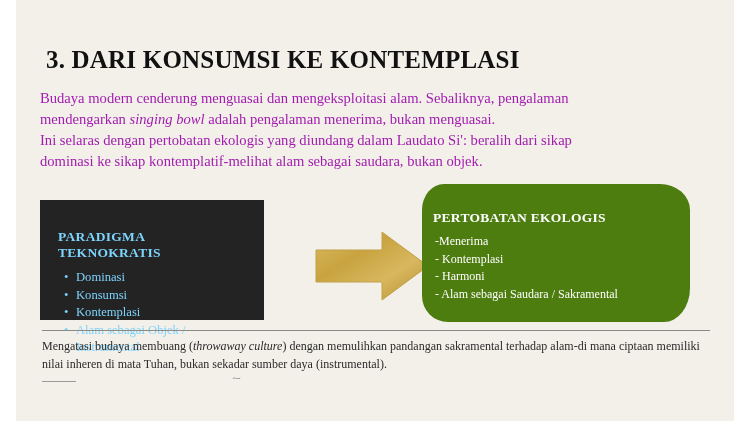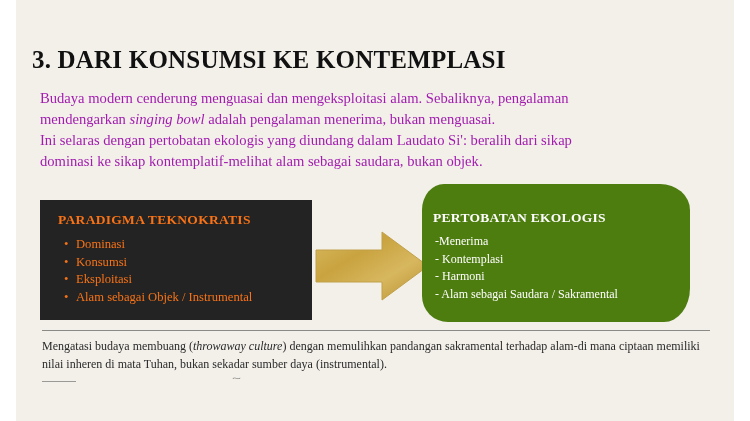--- a/index.html
+++ b/index.html
@@ -27,21 +27,21 @@
     background: #ffffff;
   }
   .edge-right {
     position: absolute;
     right: 0; top: 0;
     width: 16px; height: 421px;
     background: #ffffff;
   }
   .title {
     position: absolute;
-    left: 32px;
+    left: 46px;
     top: 46px;
     font-family: "Liberation Serif", serif;
     font-weight: bold;
     font-size: 25px;
     letter-spacing: 0.2px;
     color: #111111;
     white-space: nowrap;
   }
   .intro {
     position: absolute;
@@ -56,25 +56,25 @@
     font-style: italic;
   }
   .intro p {
     margin: 0;
   }
   
   .dark-box {
     position: absolute;
     left: 40px;
     top: 200px;
-    width: 272px;
+    width: 224px;
     height: 120px;
     background: #232323;
-    color: #f97316;
-    padding: 12px 16px 0 18px;
+    color: #7dd3fc;
+    padding: 29px 16px 0 18px;
     box-sizing: border-box;
   }
   .dark-box h3 {
     margin: 0 0 8px 0;
     font-size: 13.5px;
     font-weight: bold;
     letter-spacing: 0.3px;
     font-family: "Liberation Serif", serif;
   }
   .dark-box ul {
@@ -177,21 +177,21 @@
     </p>
     <p>Ini selaras dengan pertobatan ekologis yang diundang dalam Laudato Si': beralih dari sikap</p>
     <p>dominasi ke sikap kontemplatif-melihat alam sebagai saudara, bukan objek.</p>
   </div>
 
   <div class="dark-box">
     <h3>PARADIGMA TEKNOKRATIS</h3>
     <ul>
       <li>Dominasi</li>
       <li>Konsumsi</li>
-      <li>Eksploitasi</li>
+      <li>Kontemplasi</li>
       <li>Alam sebagai Objek / Instrumental</li>
     </ul>
   </div>
 
   <div class="arrow-wrap">
     <svg width="120" height="76" viewBox="0 0 120 76" xmlns="http://www.w3.org/2000/svg">
       <defs>
         <linearGradient id="goldgrad" x1="0" y1="0" x2="1" y2="1">
           <stop offset="0%" stop-color="#d9bb62"></stop>
           <stop offset="35%" stop-color="#c9a33f"></stop>

